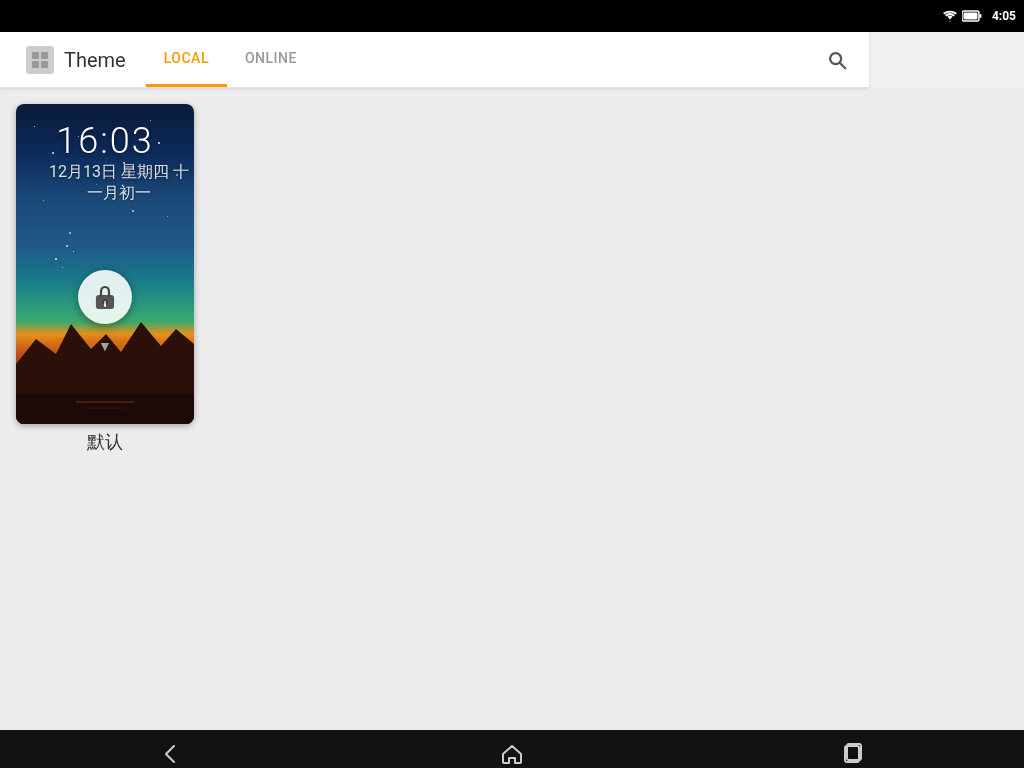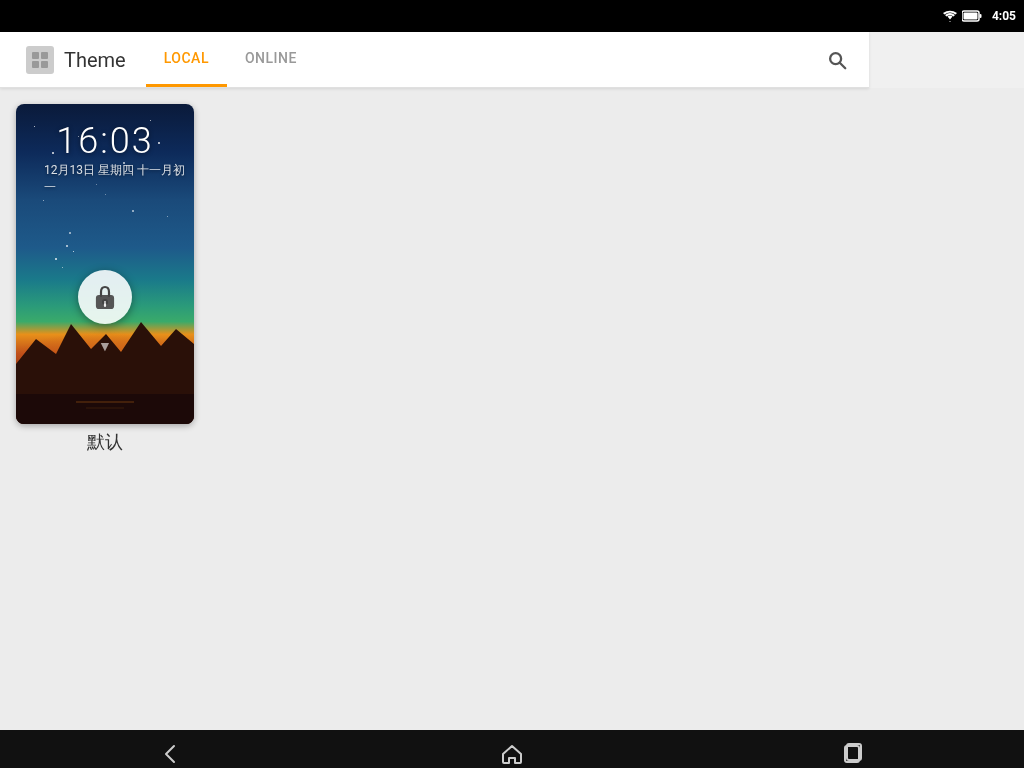--- a/index.html
+++ b/index.html
@@ -176,23 +176,23 @@
       font-size: 36px;
       font-weight: 300;
       text-shadow: 0 1px 4px rgba(0,0,0,0.5);
       letter-spacing: 2px;
     }
     .clock-date {
       position: absolute;
       top: 58px;
       left: 0;
       right: 0;
-      text-align: left;
+      text-align: center;
       color: rgba(255,255,255,0.85);
-      font-size: 12px;
+      font-size: 16px;
       text-shadow: 0 1px 3px rgba(0,0,0,0.5);
       margin-left: 28px;
     }
 
     
     .swipe-arrow {
       position: absolute;
       bottom: 70px;
       left: 50%;
       transform: translateX(-50%);

